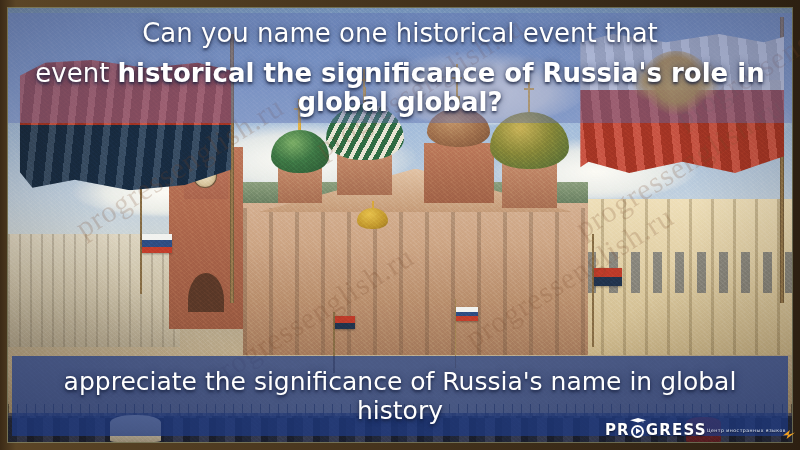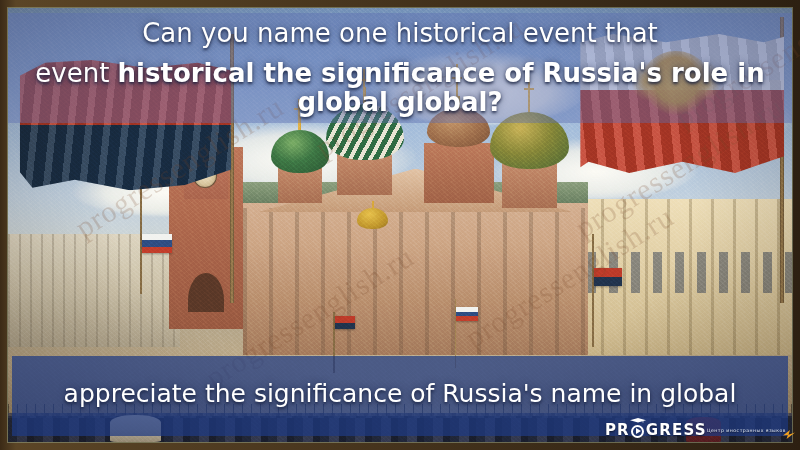--- a/index.html
+++ b/index.html
@@ -512,20 +512,21 @@
   </div>
 
   <div class="banner banner-top">
     <div class="line l1">Can you name one historical event that</div>
     <div class="line l2"><span>event </span><b>historical the significance of Russia's role in</b></div>
     <div class="line l3">global global?</div>
   </div>
 
   <div class="banner banner-bottom">
     <div class="line b1">appreciate the significance of Russia's name in global</div>
+    <div class="line b2">history</div>
   </div>
 
   <div class="logo">
     <div class="logo-main">
       <span>PR</span>
       <span class="logo-o">
         <span class="ring"></span>
         <span class="tri"></span>
         <svg class="logo-cap" viewBox="0 0 16 5">
           <polygon points="8,0 16,2.2 8,4.4 0,2.2" fill="#ffffff"></polygon>

